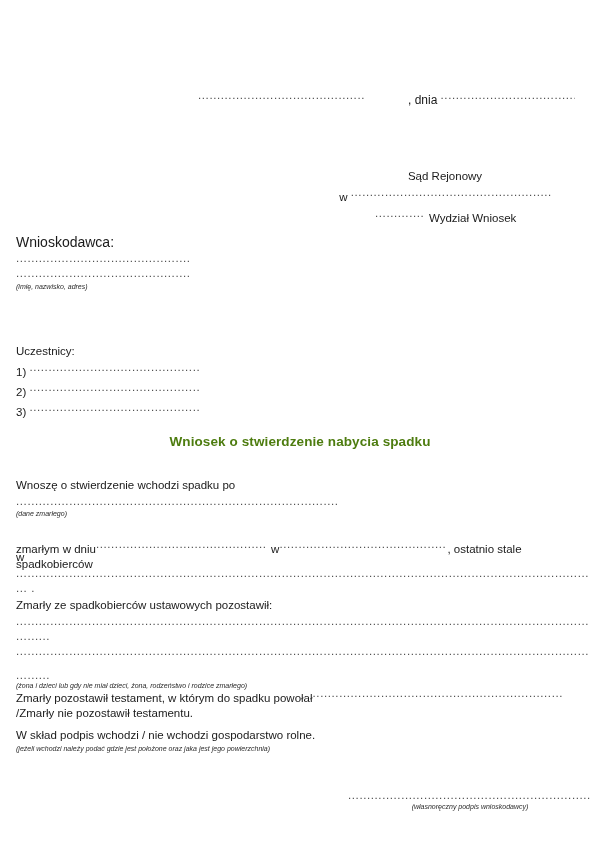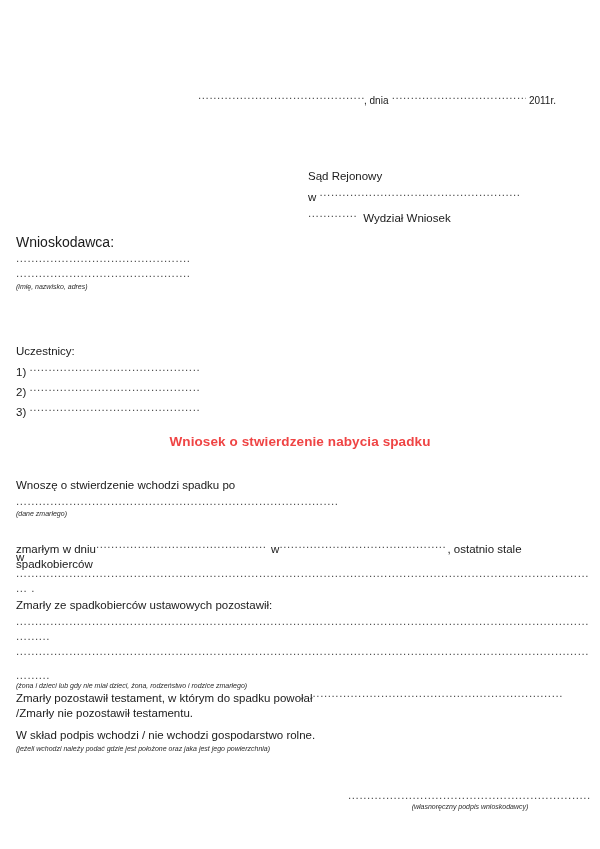--- a/index.html
+++ b/index.html
@@ -34,21 +34,21 @@
   .caption {
     font-size: 7px;
     font-style: italic;
     line-height: 9px;
     color: #2b2b2b;
     white-space: nowrap;
   }
   .title {
     font-size: 13.5px;
     font-weight: bold;
-    color: #ef4444;
+    color: #4d7c0f;
     text-align: center;
     letter-spacing: 0.1px;
   }
 
   
   .dots {
     display: inline-block;
     overflow: hidden;
     white-space: nowrap;
     font-size: 11.5px;
@@ -58,24 +58,24 @@
     letter-spacing: 0.6px;
   }
 
   
   .row { position: absolute; }
 
   
   #date-line { left: 198px; top: 88px; width: 392px; }
   #date-line .dots.d1 { width: 166px; }
   #date-line .dots.d2 { width: 134px; }
-  #date-line .lbl { font-size: 10px; }
-
-  
-  #court-block { left: 308px; top: 168px; width: 290px; text-align: left; }
+  #date-line .lbl { font-size: 12px; margin-left: 44px; }
+
+  
+  #court-block { left: 300px; top: 168px; width: 290px; text-align: center; }
   #court-block .line { line-height: 17px; font-size: 11.5px; white-space: nowrap; }
   #court-block .dots { letter-spacing: 0.6px; }
   #court-w .dots { width: 200px; }
   #court-dept .dots { width: 52px; }
 
   
   #applicant { left: 16px; top: 234px; width: 260px; }
   #applicant .hd { font-size: 14px; line-height: 17px; }
   #applicant .dots { width: 200px; display: block; height: 15px; }
   #applicant .caption { margin-top: 1px; }

